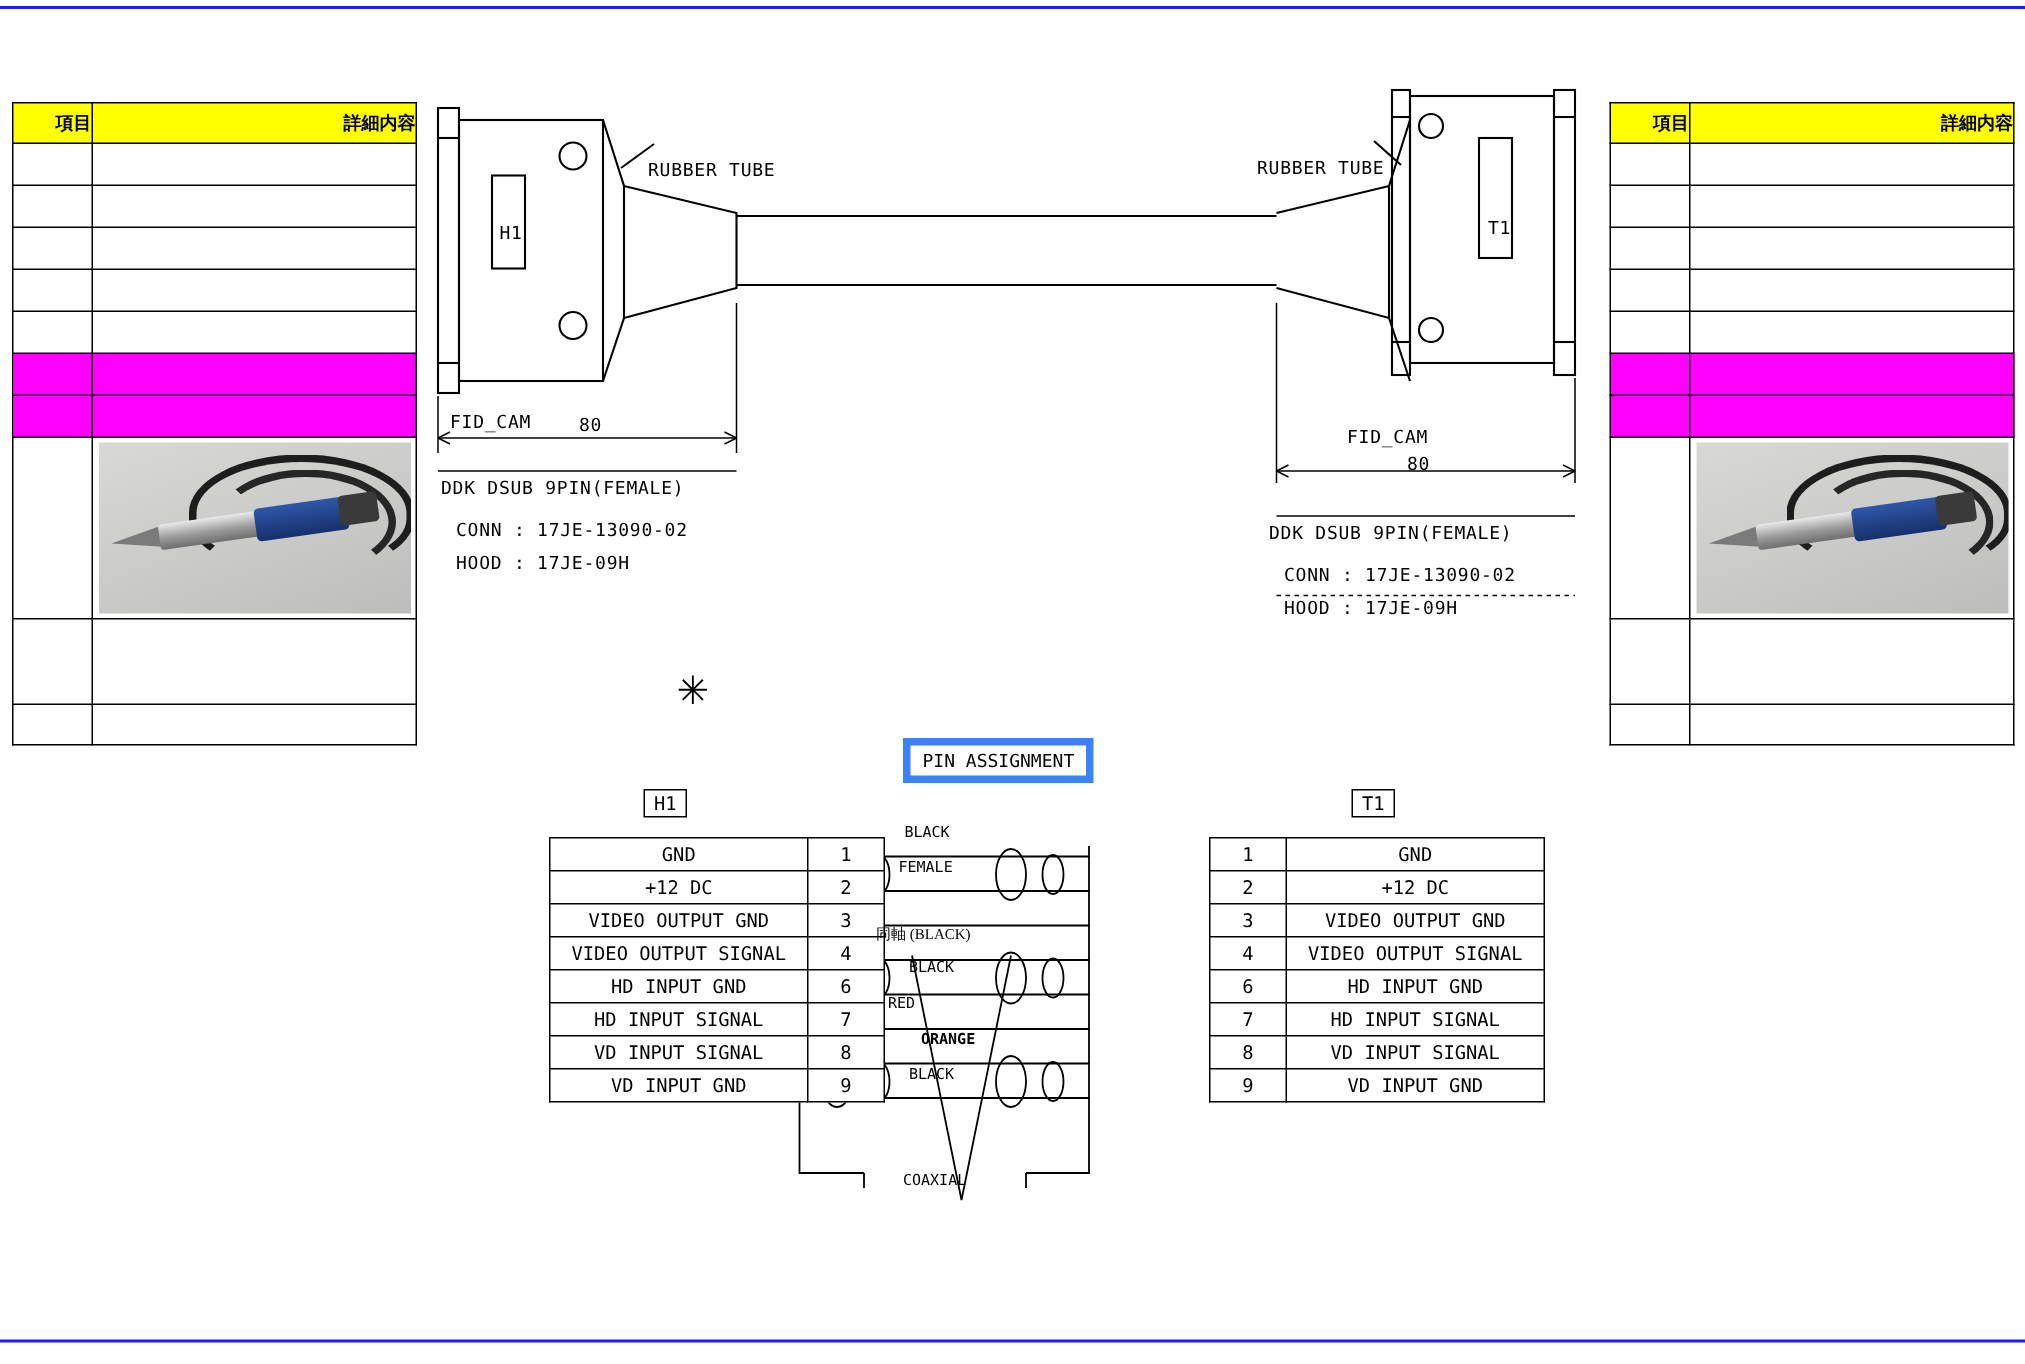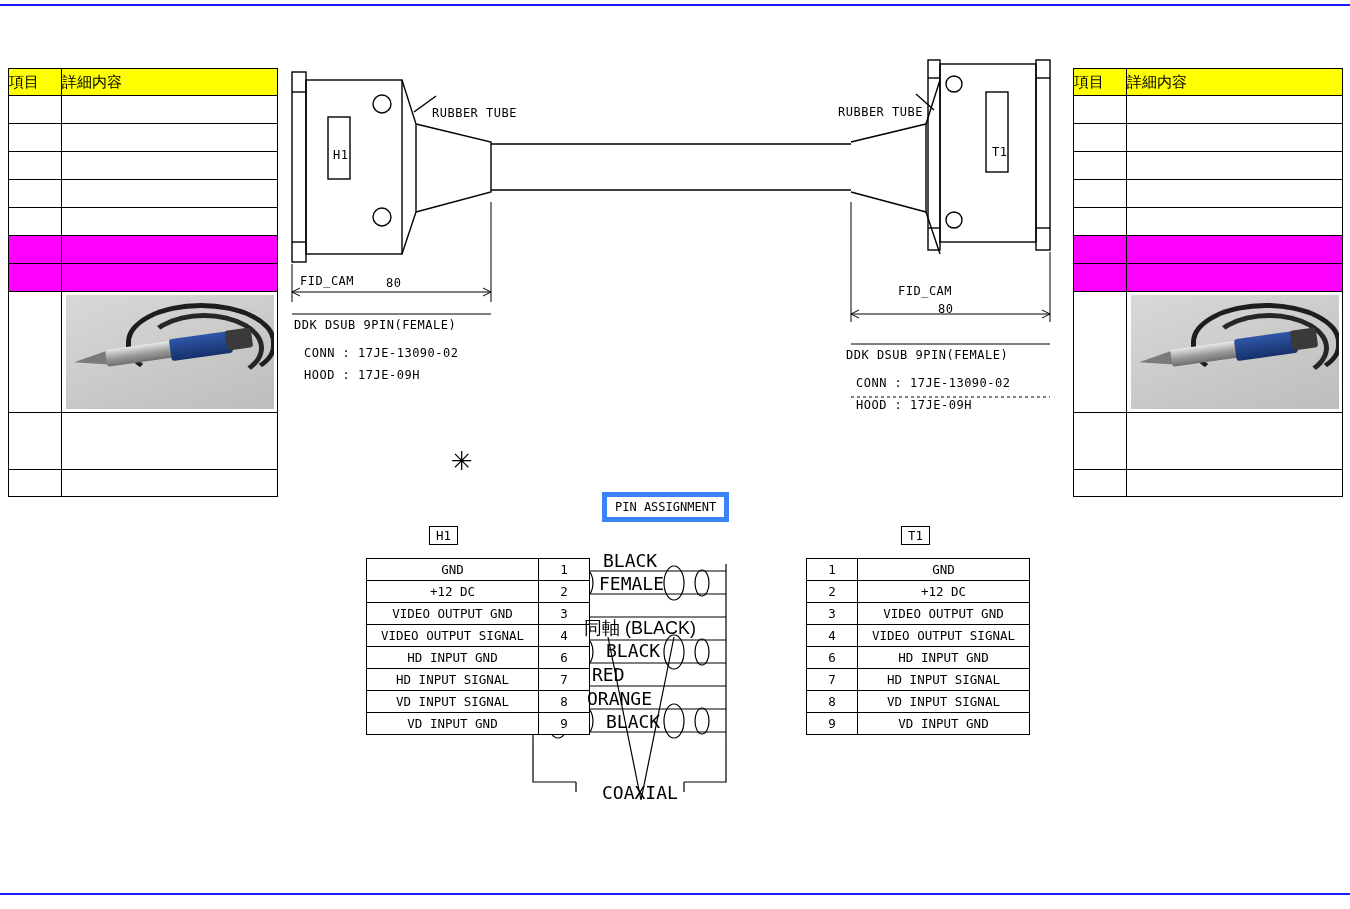--- a/index.html
+++ b/index.html
@@ -31,24 +31,24 @@
     table-layout: fixed;
   }
   .spec-table td, .spec-table th {
     border: 1px solid #000;
     padding: 0;
     font-size: 13px;
     font-family: "DejaVu Sans", "Liberation Sans", sans-serif;
   }
   .spec-table .hdr {
     background: #ffff00;
-    font-weight: normal;
-    text-align: left;
+    font-weight: bold;
+    text-align: right;
     height: 26px;
-    font-size: 15px;
+    font-size: 12px;
   }
   .spec-table .col-a { width: 52px; }
   .spec-table .col-b { width: 215px; }
   .spec-table .row-normal td { height: 27px; }
   .spec-table .row-magenta td {
     background: #ff00ff;
     height: 27px;
   }
   .spec-table .row-photo td { height: 120px; }
   .spec-table .row-tall td { height: 56px; }
@@ -169,21 +169,21 @@
     border: 1px solid #000;
     font-family: "DejaVu Sans Mono", "Liberation Mono", monospace;
     font-size: 12.5px;
     padding: 1px 6px;
     background: #fff;
   }
 
   .wire-lbl {
     position: absolute;
     font-family: "DejaVu Sans Mono", "Liberation Mono", monospace;
-    font-size: 18px;
+    font-size: 10px;
     white-space: nowrap;
   }
   .asterisk {
     position: absolute;
     font-size: 26px;
     font-family: "DejaVu Sans", sans-serif;
     line-height: 1;
   }
   svg { position: absolute; left: 0; top: 0; overflow: visible; }
 </style>
@@ -491,19 +491,19 @@
         </tr>
     <tr>
           <td class="num">9</td>
           <td class="name">VD  INPUT  GND</td>
         </tr>
   </tbody>
     </table>
 
   <div class="wire-lbl" style="left:317px; top:498px;">BLACK</div>
   <div class="wire-lbl" style="left:313px; top:521px;">FEMALE</div>
-  <div class="wire-lbl cjk" style="left:298px; top:564px; font-family:Liberation Sans, sans-serif;">同軸 (BLACK)</div>
+  <div class="wire-lbl cjk" style="left:298px; top:564px; font-family:Liberation Serif, serif;">同軸 (BLACK)</div>
   <div class="wire-lbl" style="left:320px; top:588px;">BLACK</div>
   <div class="wire-lbl" style="left:306px; top:612px;">RED</div>
-  <div class="wire-lbl" style="left:301px; top:636px;">ORANGE</div>
+  <div class="wire-lbl" style="left:328px; top:636px;font-weight:bold;">ORANGE</div>
   <div class="wire-lbl" style="left:320px; top:659px;">BLACK</div>
   <div class="wire-lbl" style="left:316px; top:730px;">COAXIAL</div>
 </div>
 
 </body></html>

